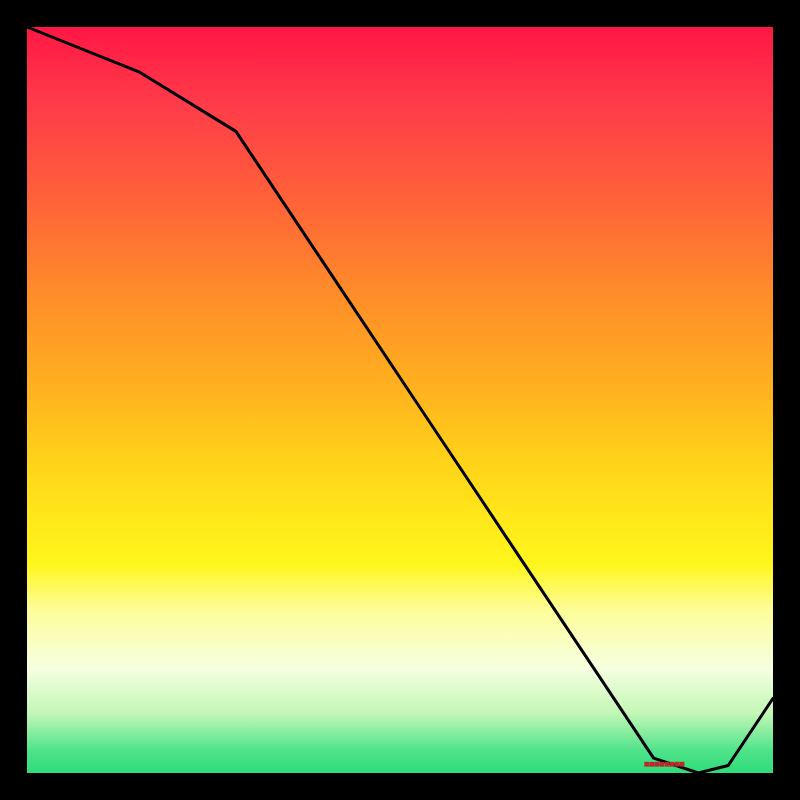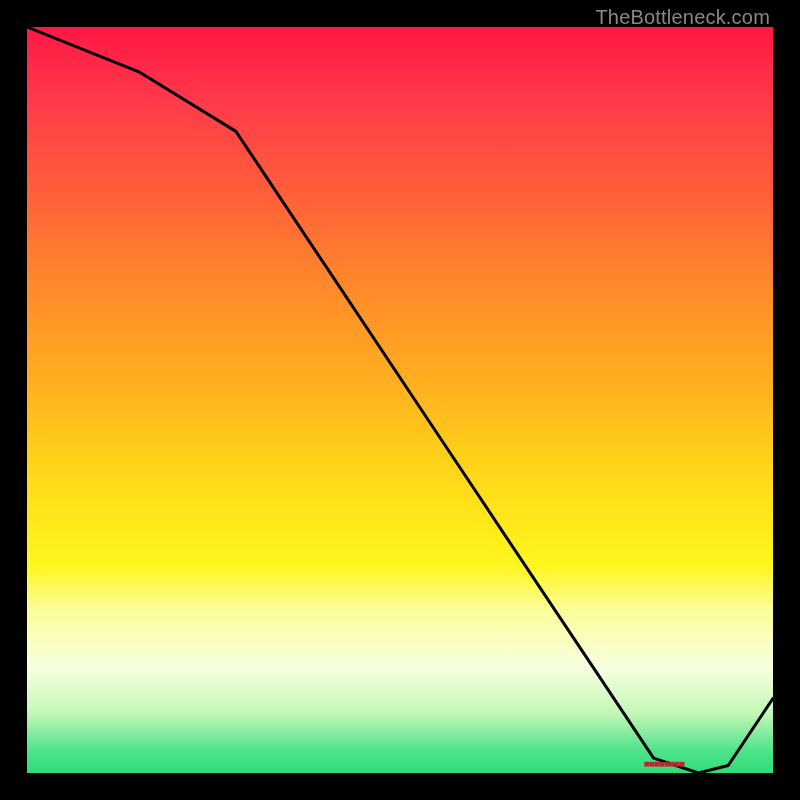--- a/index.html
+++ b/index.html
@@ -71,15 +71,14 @@
 <div class="frame">
 
   <div class="plot-area"></div>
 
   <svg class="curve" viewBox="0 0 746 746" preserveAspectRatio="none">
     <path id="curve-path" fill="none" stroke="#000" stroke-width="3" stroke-linejoin="round" stroke-linecap="round" d="M0.0 0.0 L111.9 44.8 L208.9 104.4 L298.4 238.7 L387.9 373.0 L477.4 507.3 L567.0 641.6 L626.6 731.1 L671.4 746.0 L701.2 738.5 L746.0 671.4"></path>
   </svg>
 
   <div class="marker" id="marker" style="left: 643.48px; top: 757.54px;">■■■■■■■■</div>
 
-  <div class="watermark">TheBottleneck.com</div>
 
 </div>
 
 </body></html>

